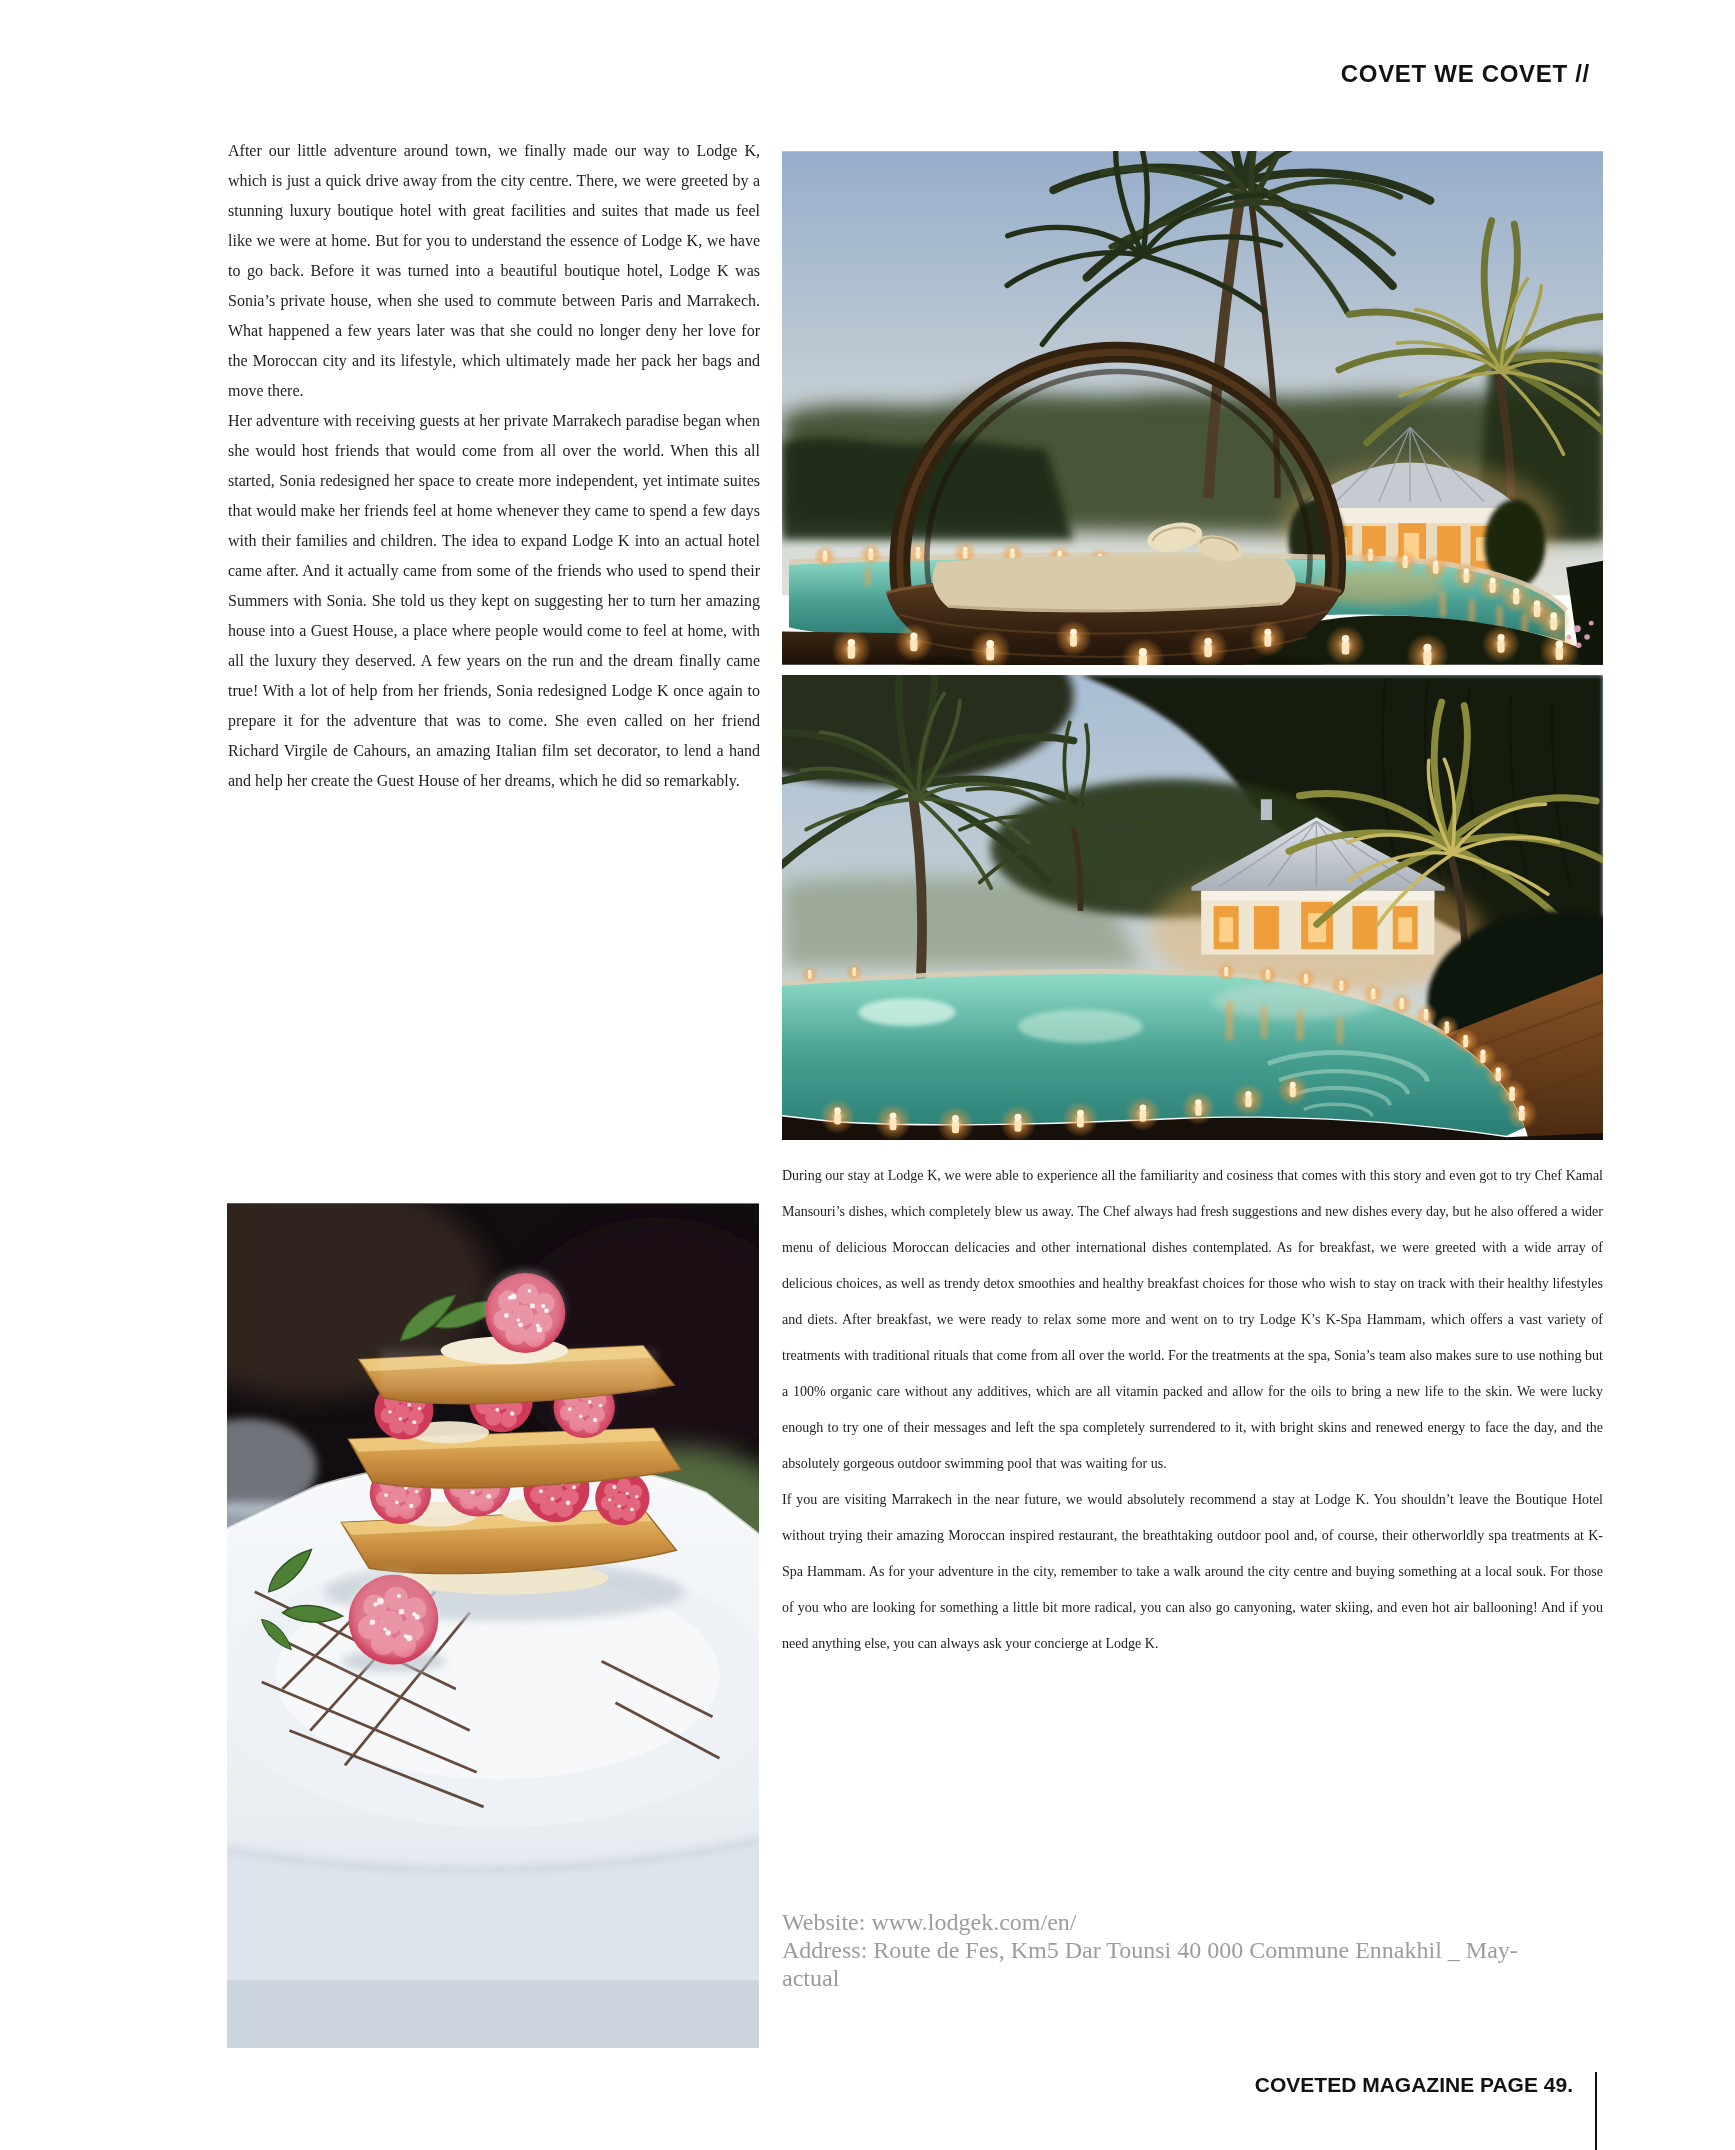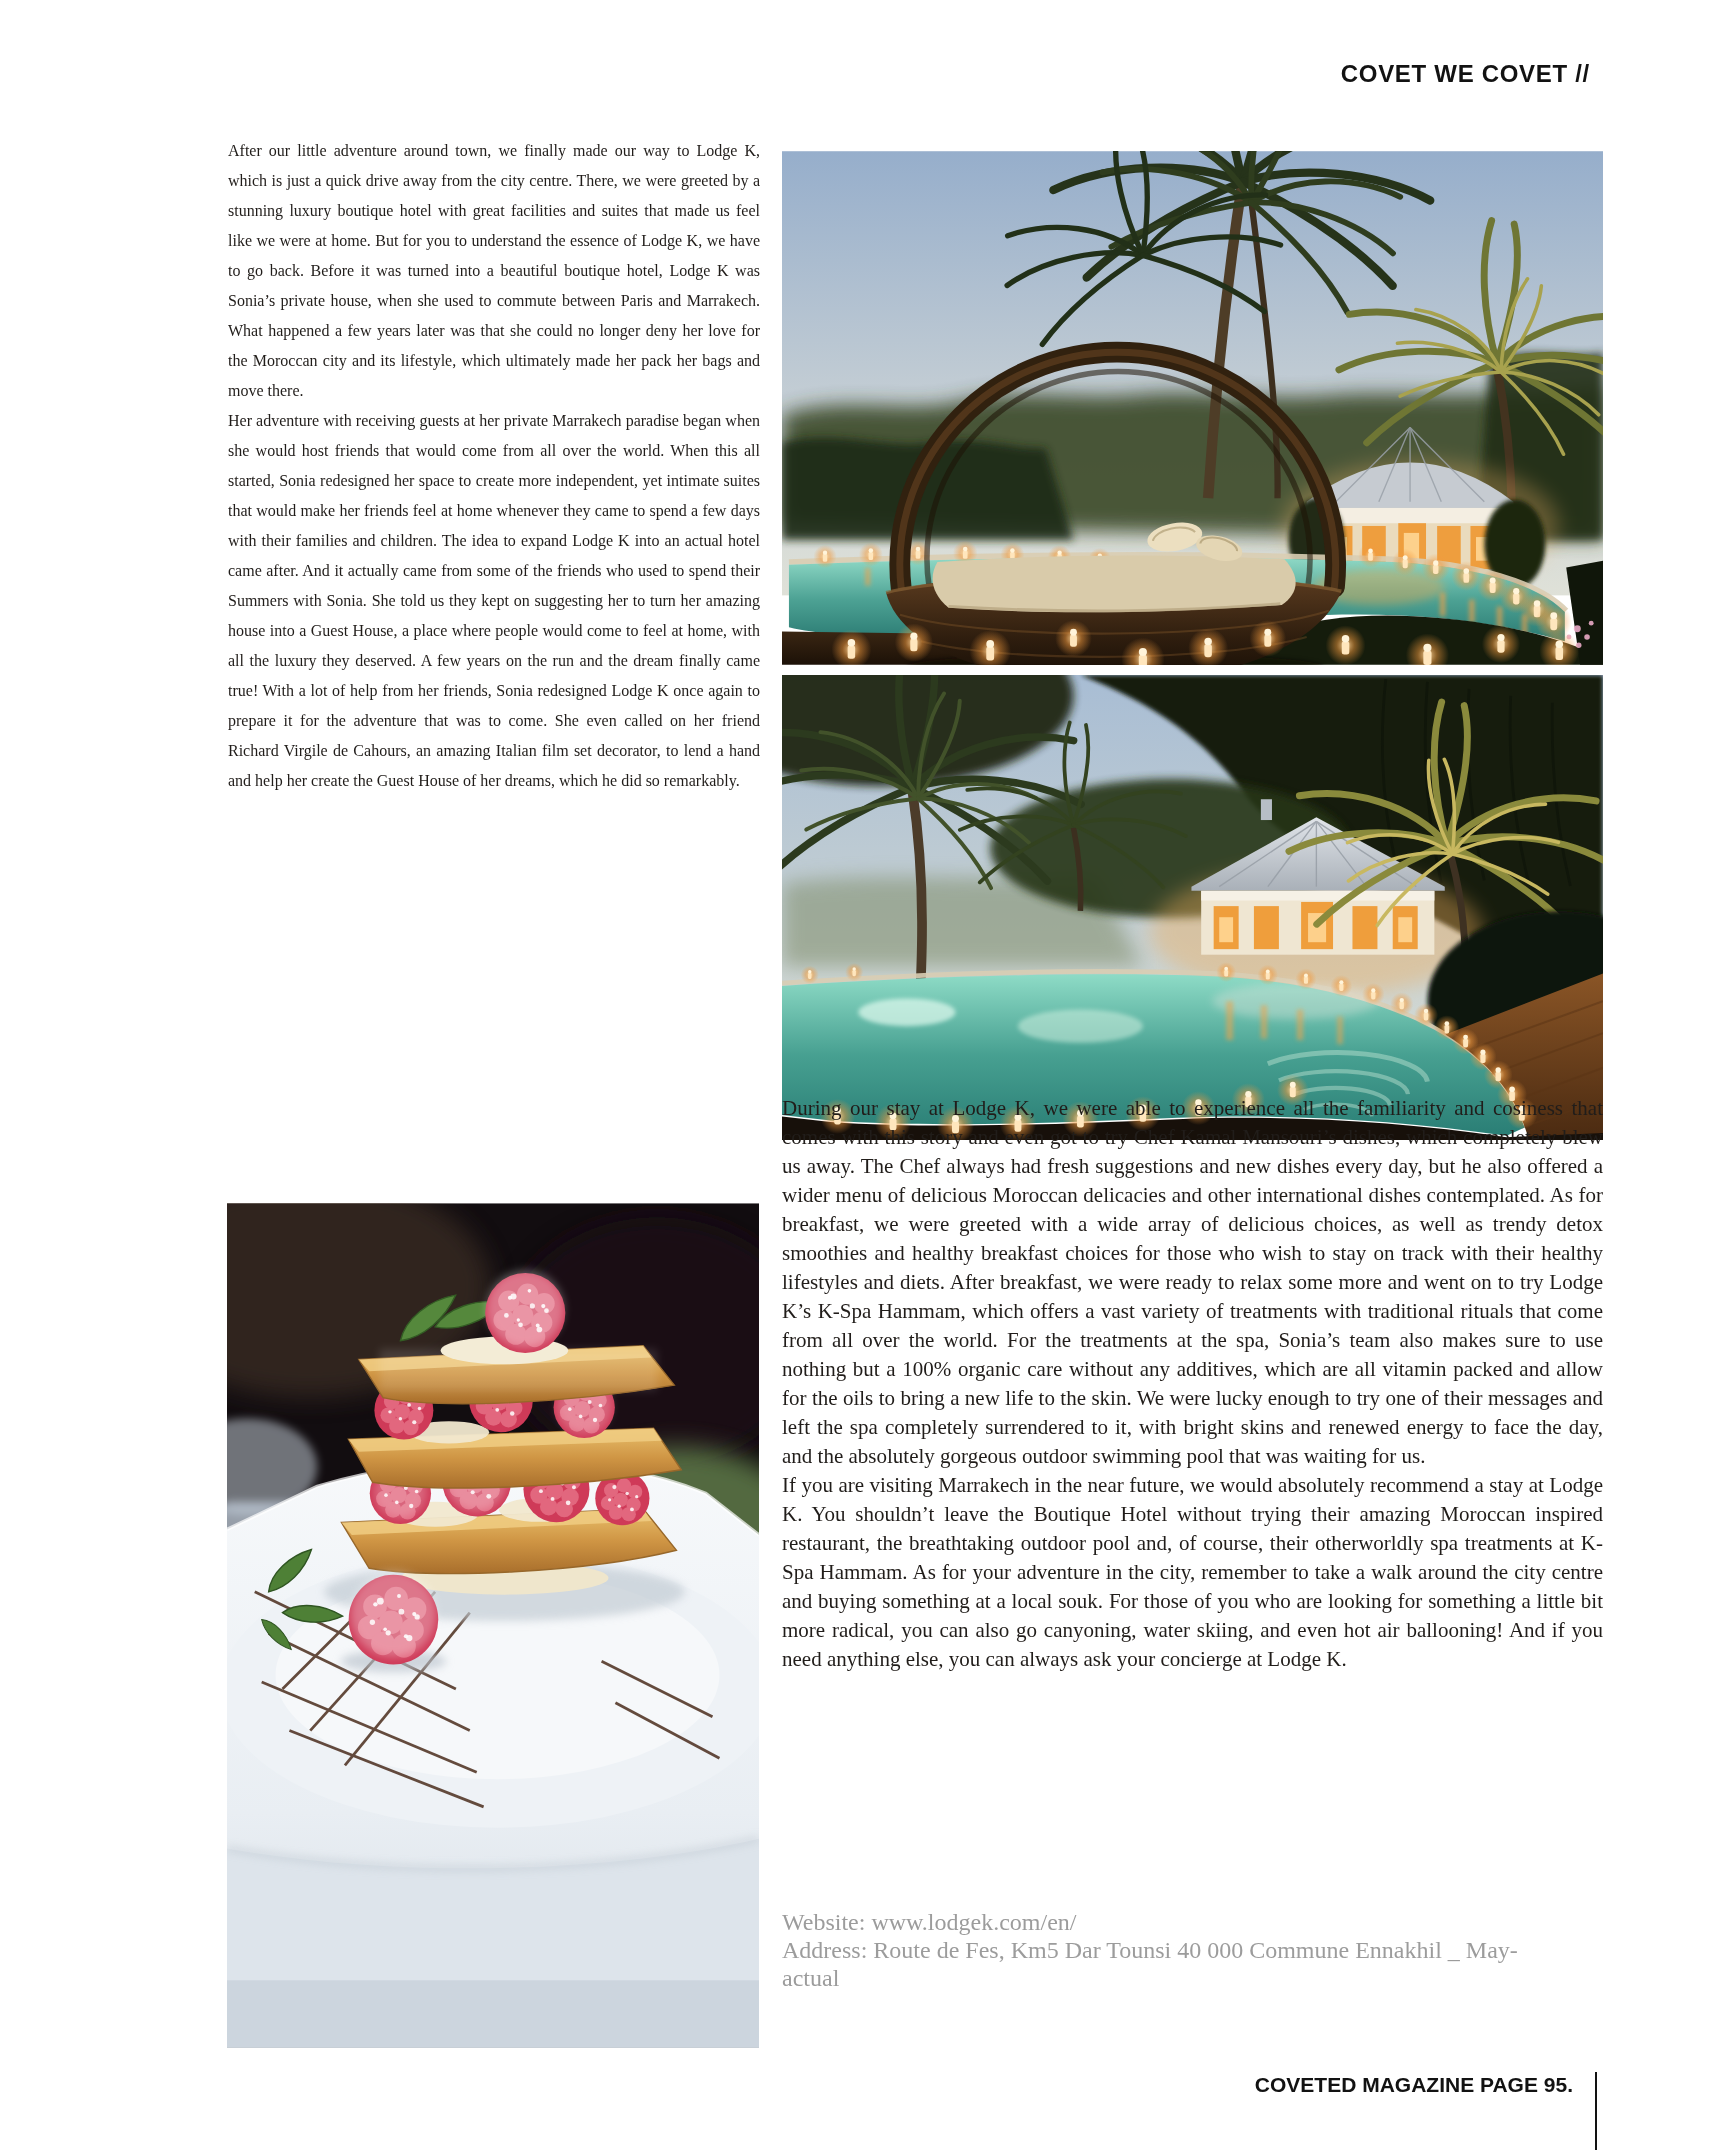--- a/index.html
+++ b/index.html
@@ -4,22 +4,22 @@
 <style>
   html,body{margin:0;padding:0;background:#ffffff;}
   .page{position:relative;width:1736px;height:2151px;background:#ffffff;overflow:hidden;
         font-family:"Liberation Serif", serif;color:#211d1a;}
   .page-header{position:absolute;top:60px;right:146px;
         font-family:"Liberation Sans", sans-serif;font-weight:700;font-size:24px;
         letter-spacing:0.7px;color:#121212;}
   .left-col{position:absolute;left:228px;top:136px;width:532px;
         font-size:16px;line-height:30px;text-align:justify;}
   .left-col p{margin:0;}
-  .right-col{position:absolute;left:782px;top:1094px;width:821px;
-        font-size:21px;line-height:29px;text-align:justify;}
+  .right-col{position:absolute;left:782px;top:1158px;width:821px;
+        font-size:14px;line-height:36px;text-align:justify;}
   .right-col p{margin:0;}
   .contact{position:absolute;left:782px;top:1908px;width:821px;
         font-size:24px;line-height:28px;color:#9c9c9c;}
   .photo-stack{position:absolute;left:782px;top:151px;width:821px;}
   figure{margin:0;padding:0;}
   .photo1 svg,.photo2 svg,.dessert svg{display:block;}
   .photo2{margin-top:9.7px;}
   .dessert{position:absolute;left:227px;top:1203px;width:532px;height:845px;}
   .page-footer{position:absolute;top:2073px;right:163px;
         font-family:"Liberation Sans", sans-serif;font-weight:700;font-size:21px;color:#121212;}
@@ -491,18 +491,18 @@
     <p>If you are visiting Marrakech in the near future, we would absolutely recommend a stay at Lodge K. You shouldn’t leave the Boutique Hotel without trying their amazing Moroccan inspired restaurant, the breathtaking outdoor pool and, of course, their otherworldly spa treatments at K-Spa Hammam. As for your adventure in the city, remember to take a walk around the city centre and buying something at a local souk. For those of you who are looking for something a little bit more radical, you can also go canyoning, water skiing, and even hot air ballooning! And if you need anything else, you can always ask your concierge at Lodge K.</p>
   </div>
 
   <div class="contact">
     <div>Website: www.lodgek.com/en/</div>
     <div>Address: Route de Fes, Km5 Dar Tounsi 40 000 Commune Ennakhil _ May-</div>
     <div>actual</div>
   </div>
 
   <div class="page-footer">
-    <span>COVETED MAGAZINE PAGE 95.</span>
+    <span>COVETED MAGAZINE PAGE 49.</span>
   </div>
   <div class="footer-rule"></div>
 
 </div>
 
 
 </body></html>

